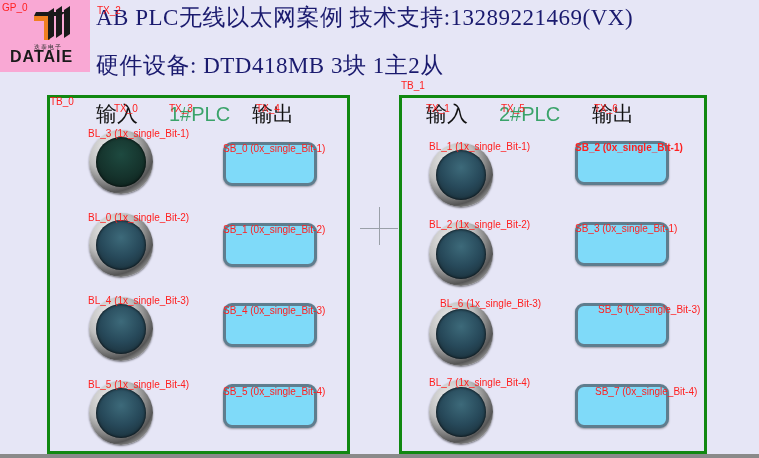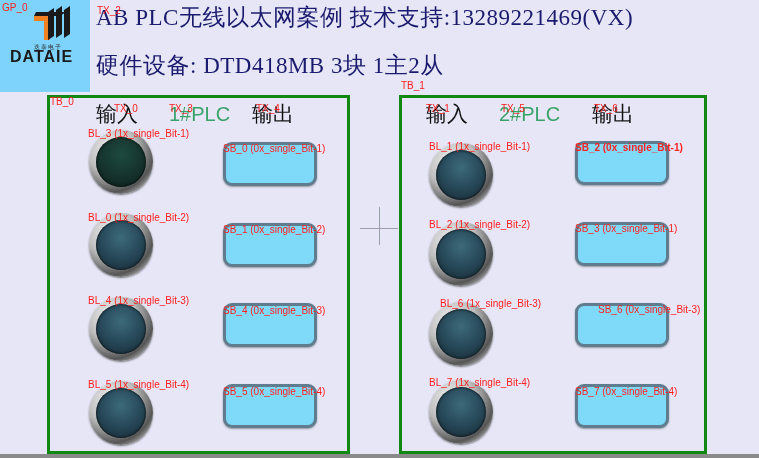--- a/index.html
+++ b/index.html
@@ -3,21 +3,21 @@
 <meta charset="utf-8">
 <style>
   html, body { margin:0; padding:0; }
   body {
     width:759px; height:458px; overflow:hidden; position:relative;
     background:#e6e6f6;
     font-family:"Liberation Sans", sans-serif;
   }
   .bottom-edge { position:absolute; left:0; right:0; bottom:0; height:4px; background:#8a8a8a; }
   .logo {
-    position:absolute; left:0; top:0; width:90px; height:92px; background:#7dd3fc;
+    position:absolute; left:0; top:0; width:90px; height:72px; background:#f9a8d4;
   }
   .logo .mark { position:absolute; left:30px; top:6px; width:48px; height:36px; }
   .logo .cn { position:absolute; left:34px; top:43px; font-size:6px; color:#333; letter-spacing:1px; }
   .logo .en { position:absolute; left:10px; top:48px; font-size:16px; font-weight:bold; color:#1a1a1a; letter-spacing:1px; }
   .tag { position:absolute; color:#ff2020; font-size:10px; line-height:10px; white-space:nowrap; font-family:"Liberation Sans", sans-serif; }
   .title-line {
     position:absolute; left:96px; font-family:"Liberation Serif", "DejaVu Serif", serif;
     color:#1a1a6e; font-size:23px; white-space:nowrap; letter-spacing:0.5px;
   }
   .panel {
@@ -114,15 +114,15 @@
 <div class="lamp" style="left:429px;top:380px;"></div>
 <span class="tag" style="left:429px;top:378px;">BL_7 (1x_single_Bit-4)</span>
 
 <div class="sbtn" style="left:575px;top:141px;"></div>
 <span class="tag" style="left:575px;top:143px;font-weight:bold;">SB_2 (0x_single_Bit-1)</span>
 <div class="sbtn" style="left:575px;top:222px;"></div>
 <span class="tag" style="left:575px;top:224px;">SB_3 (0x_single_Bit-1)</span>
 <div class="sbtn" style="left:575px;top:303px;"></div>
 <span class="tag" style="left:575px;top:305px;margin-left:23px;">SB_6 (0x_single_Bit-3)</span>
 <div class="sbtn" style="left:575px;top:384px;"></div>
-<span class="tag" style="left:575px;top:387px;">SB_7 (0x_single_Bit-4)</span>
+<span class="tag" style="left:575px;top:387px;padding-left:20px;">SB_7 (0x_single_Bit-4)</span>
 
 <div class="bottom-edge"></div>
 
 </body></html>

